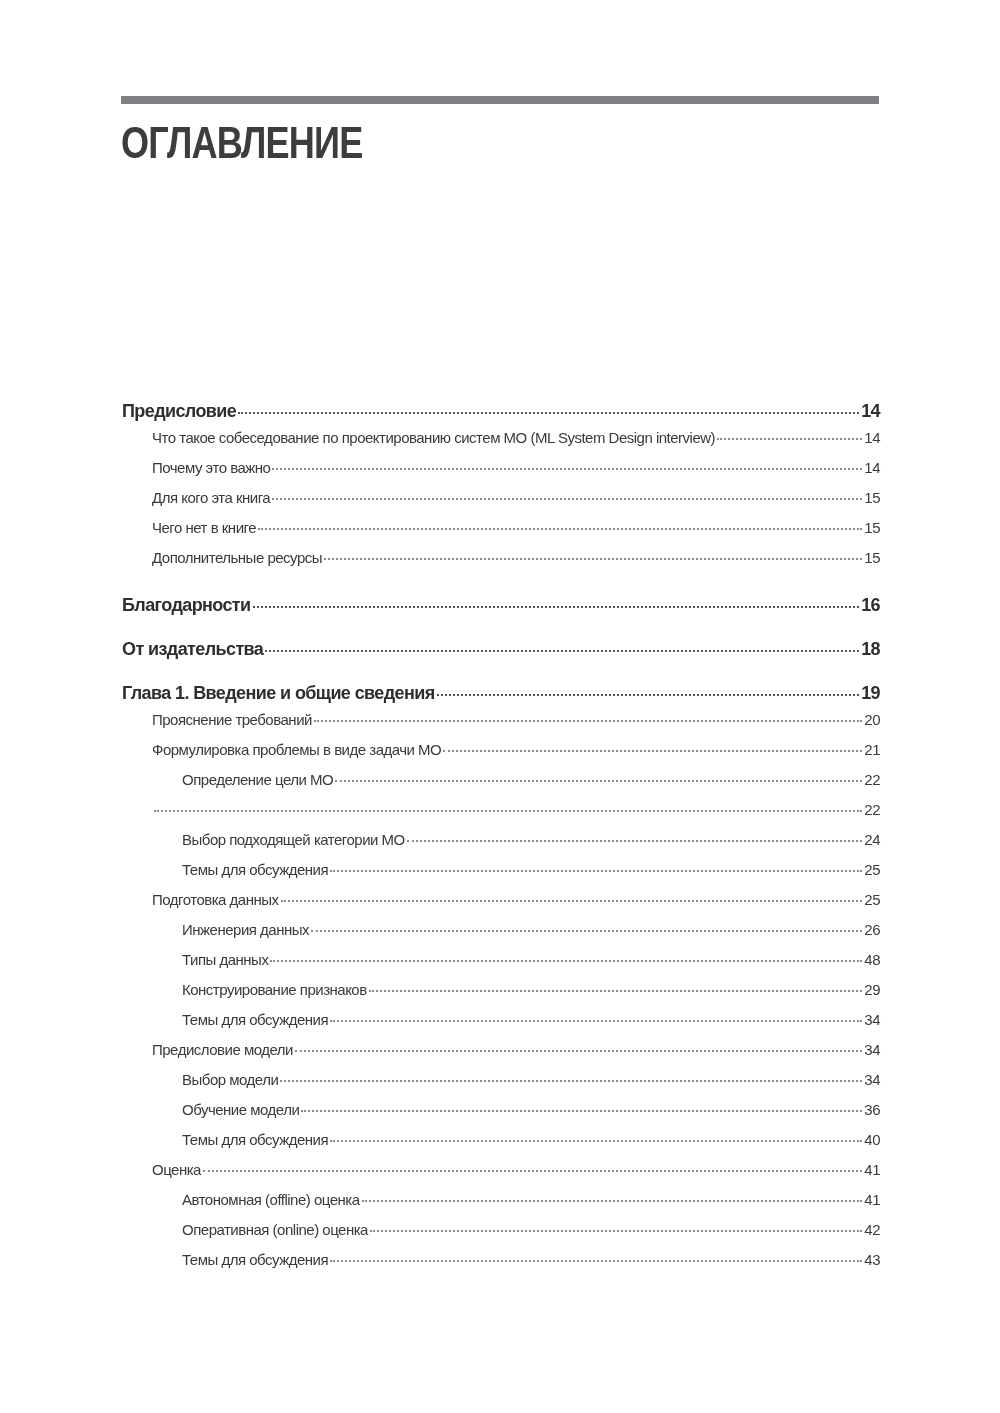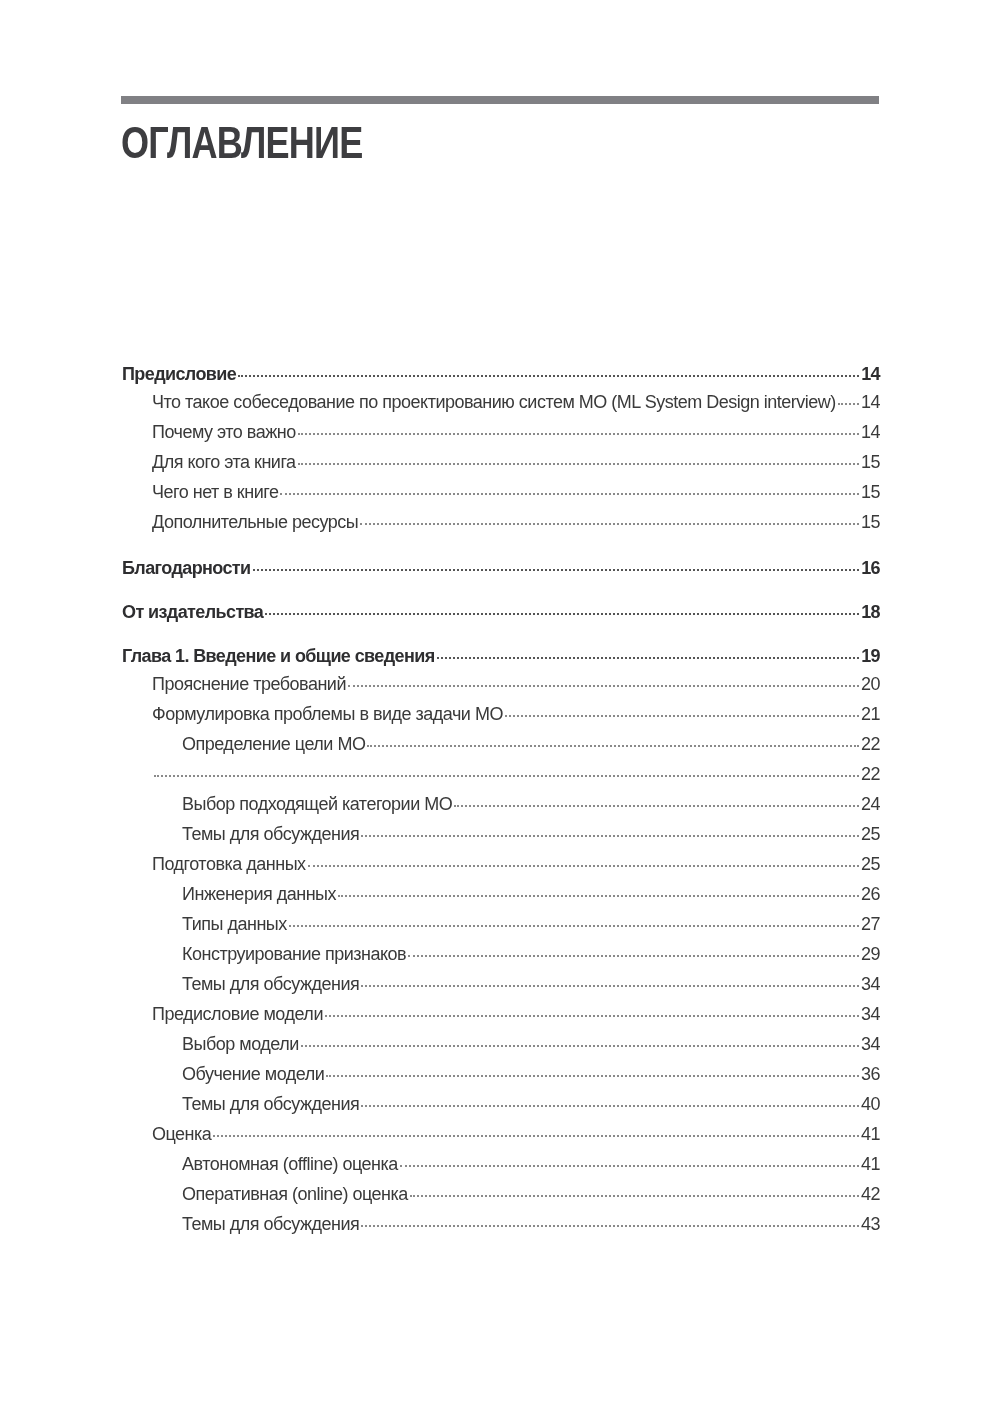--- a/index.html
+++ b/index.html
@@ -26,30 +26,30 @@
   .entry {
     display: flex; align-items: baseline; white-space: nowrap;
     position: relative;
   }
   .entry .label { flex: 0 0 auto; }
   .entry .leader {
     flex: 1 1 auto; overflow: hidden; margin: 0 2px;
     border-bottom: 2px dotted #8a8a8a; height: 0; position: relative; top: -3px;
     min-width: 6px;
   }
-  .entry .page { flex: 0 0 auto; text-align: center; }
+  .entry .page { flex: 0 0 auto; text-align: center; margin-top: 37px; }
 
   .lvl0 {
     font-size: 18px; font-weight: bold; color: #2e2e30;
     height: 28px;
     letter-spacing: -0.6px;
   }
   .lvl0 .leader { border-bottom: 2.5px dotted #555; }
   .lvl1, .lvl2 {
-    font-size: 18px; color: #3a3a3a; height: 30px;
+    font-size: 15px; color: #3a3a3a; height: 30px;
     letter-spacing: -0.5px;
   }
   .lvl1 { padding-left: 30px; }
   .lvl2 { padding-left: 60px; }
   .gap { height: 16px; }
 </style>
 </head>
 <body>
 
 <div class="top-rule"></div>
@@ -139,21 +139,21 @@
       <span class="page">25</span>
     </div>
     <div class="entry lvl2">
       <span class="label">Инженерия данных</span>
       <span class="leader"></span>
       <span class="page">26</span>
     </div>
     <div class="entry lvl2">
       <span class="label">Типы данных</span>
       <span class="leader"></span>
-      <span class="page">27</span>
+      <span class="page">48</span>
     </div>
     <div class="entry lvl2">
       <span class="label">Конструирование признаков</span>
       <span class="leader"></span>
       <span class="page">29</span>
     </div>
     <div class="entry lvl2">
       <span class="label">Темы для обсуждения</span>
       <span class="leader"></span>
       <span class="page">34</span>

